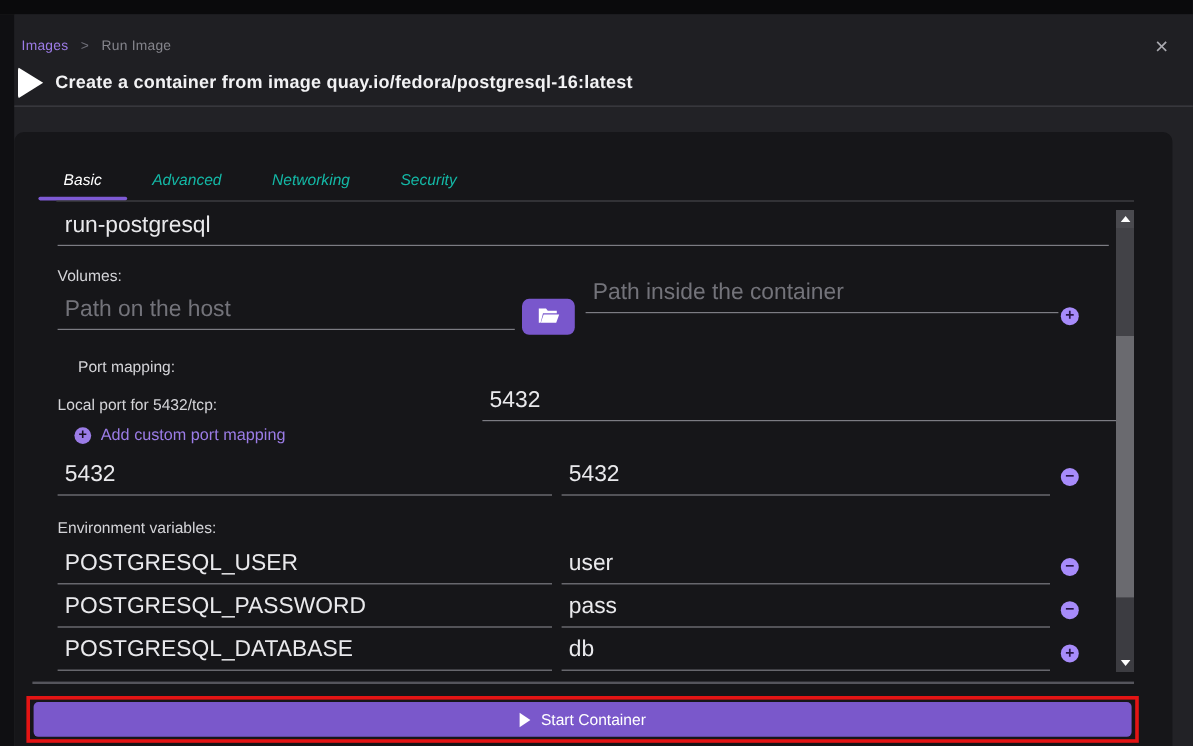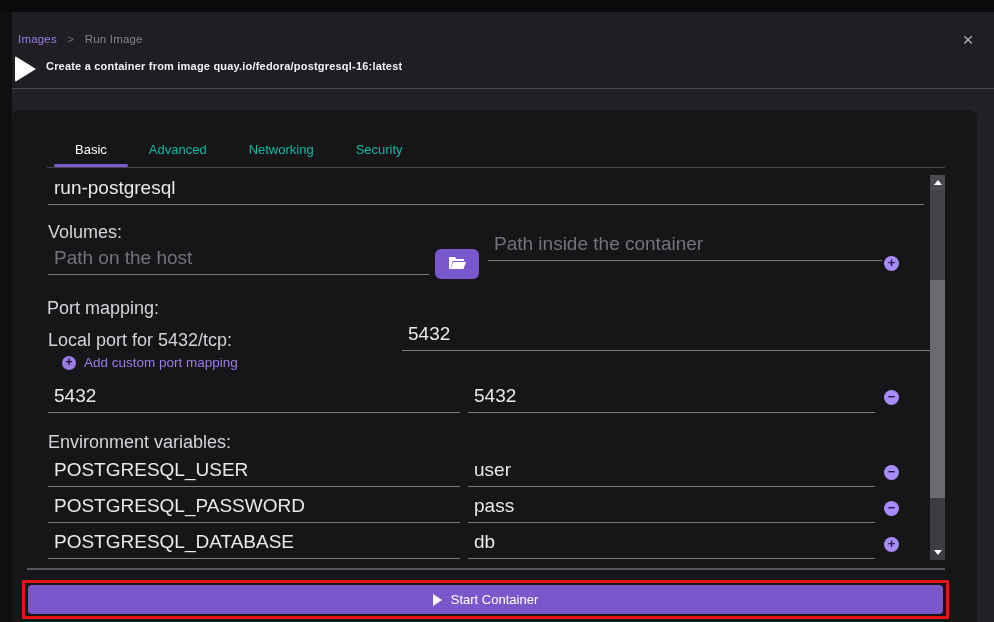--- a/index.html
+++ b/index.html
@@ -14,41 +14,41 @@
   
   #header { left:12px; top:12px; width:982px; height:77px; background:#1f1f23;
             border-bottom:1px solid #47474c; }
   .breadcrumb { position:absolute; left:6px; top:21px; font-size:11.5px; letter-spacing:.2px; }
   .crumb-parent { color:#9d7ce8; }
   .crumb-sep { color:#70707a; margin:0 7px; }
   .crumb-current { color:#85858c; }
   .play-icon { position:absolute; left:3px; top:44px; width:0; height:0;
                border-top:13px solid transparent; border-bottom:13px solid transparent;
                border-left:21px solid #ffffff; border-radius:2px; }
-  .page-title { position:absolute; left:34px; top:48px; font-size:11px; font-weight:bold;
+  .page-title { position:absolute; left:34px; top:48px; font-size:15px; font-weight:bold;
                 color:#f2f2f4; letter-spacing:.2px; }
   .close-btn { position:absolute; right:14px; top:16px; width:24px; height:24px;
                color:#a9a9af; font-size:19px; line-height:24px; text-align:center; cursor:pointer; }
 
   
   #main { left:12px; top:89px; width:982px; height:533px; background:#222226; }
   #panel { left:12px; top:110px; width:965px; height:512px; background:#161619;
            border-radius:8px 8px 0 0; }
 
   
-  .tabs { position:absolute; left:42px; top:28px; display:flex; font-size:13px; }
+  .tabs { position:absolute; left:20px; top:28px; display:flex; font-size:13px;font-style:italic; }
   .tab { padding:4px 21px 10px 21px; color:#14b8a6; cursor:pointer; position:relative; }
   .tab.active { color:#ffffff; }
   .tab.active::after { content:""; position:absolute; left:0; right:0; bottom:0;
                        height:3px; background:#7e5ad4; border-radius:2px; }
   .tab-separator { position:absolute; left:35px; top:57px; width:898px; height:1px;
                    background:#46464b; }
 
   
-  .lbl { position:absolute; font-size:18px; color:#d4d4d8; }
+  .lbl { position:absolute; font-size:13px; color:#d4d4d8; }
   .input-line { position:absolute; background:transparent; border:none; outline:none;
                 border-bottom:1px solid #7c7c83; color:#e9e9ec; font-size:19px;
                 font-family:"Liberation Sans", sans-serif; padding:0 6px 7px 6px; height:27px; }
   .input-line::placeholder { color:#73737a; }
 
   .circle-btn { position:absolute; width:15px; height:15px; border-radius:50%;
                 background:#a78bfa; color:#261546; font-size:13px; font-weight:bold;
                 line-height:14px; text-align:center; cursor:pointer; }
   .folder-btn { position:absolute; left:423px; top:139px; width:44px; height:30px;
                 background:#7957cc; border:none; border-radius:6px; cursor:pointer;
@@ -128,21 +128,21 @@
         <path d="M1 1 h6 l1.5 2 H16 v2 H4.5 L2.5 13 H1 Z" fill="#ffffff"></path>
         <path d="M5 6 h13 l-2.5 7 H2.7 Z" fill="#ffffff"></path>
       </svg>
     </span>
   </button>
   <input class="input-line" style="left: 476px; top: 124px; width: 394px;" readonly="" placeholder="Path inside the container">
   <div class="circle-btn" style="left:872px; top:146px;">
     <span>+</span>
   </div>
 
-  <div class="lbl" style="left:35px; top:188px;">Port mapping:</div>
+  <div class="lbl" style="left:53px; top:188px;">Port mapping:</div>
   <div class="lbl" style="left:36px; top:220px;">Local port for 5432/tcp:</div>
   <input class="input-line" style="left: 390px; top: 214px; width: 532px;" readonly="" value="5432">
 
   <div class="add-link">
     <span class="mini-circle">+</span>
     <span class="link-text">Add custom port mapping</span>
   </div>
 
   <input class="input-line" style="left: 36px; top: 276px; width: 412px;" readonly="" value="5432">
   <input class="input-line" style="left: 456px; top: 276px; width: 407px;" readonly="" value="5432">

